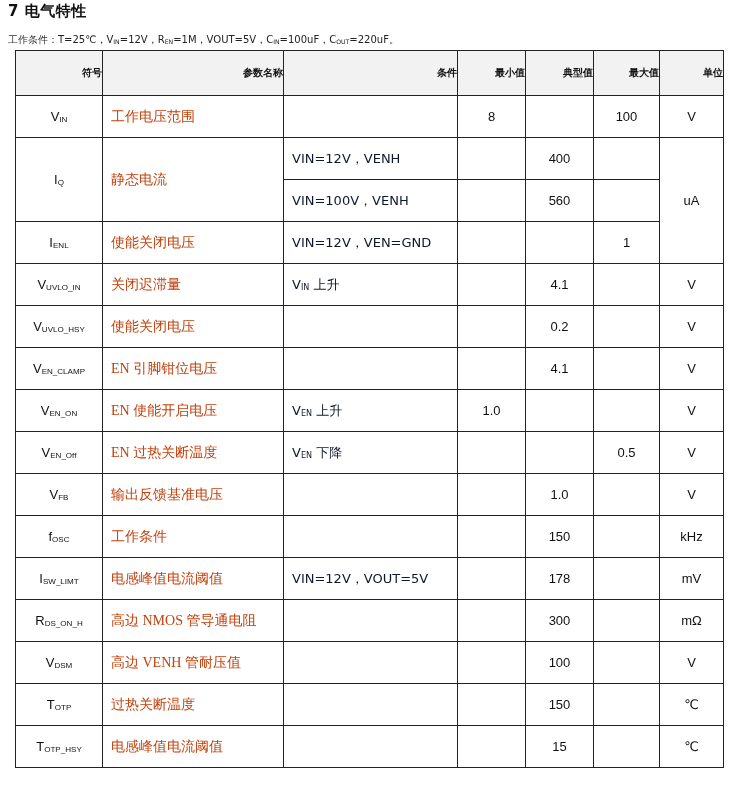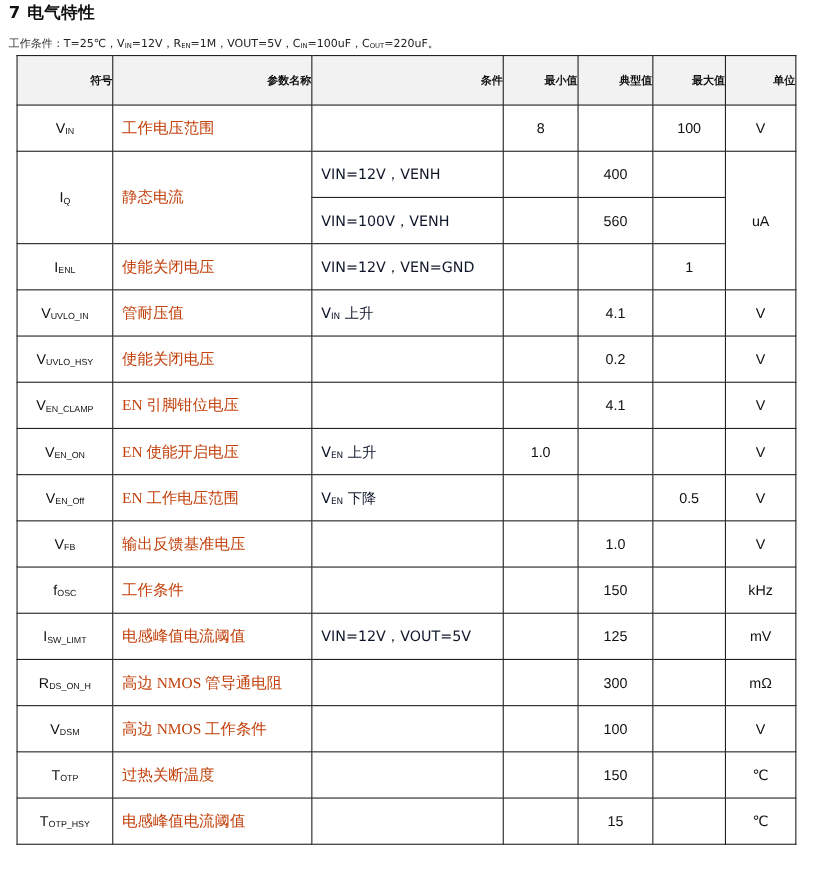--- a/index.html
+++ b/index.html
@@ -82,21 +82,21 @@
       <td class="sym"><span>I</span><sub>ENL</sub></td>
       <td class="name">使能关闭电压</td>
       <td class="cond-cell">VIN=12V，VEN=GND</td>
       <td class="num"></td>
       <td class="num"></td>
       <td class="num">1</td>
     </tr>
 
     <tr>
       <td class="sym"><span>V</span><sub>UVLO_IN</sub></td>
-      <td class="name">管耐压值</td>
+      <td class="name">关闭迟滞量</td>
       <td class="cond-cell"><span>V</span><sub>IN</sub><span> 上升</span></td>
       <td class="num"></td>
       <td class="num">4.1</td>
       <td class="num"></td>
       <td class="num">V</td>
     </tr>
 
     <tr>
       <td class="sym"><span>V</span><sub>UVLO_HSY</sub></td>
       <td class="name">使能关闭电压</td>
@@ -122,21 +122,21 @@
       <td class="name">EN 使能开启电压</td>
       <td class="cond-cell"><span>V</span><sub>EN</sub><span> 上升</span></td>
       <td class="num">1.0</td>
       <td class="num"></td>
       <td class="num"></td>
       <td class="num">V</td>
     </tr>
 
     <tr>
       <td class="sym"><span>V</span><sub>EN_Off</sub></td>
-      <td class="name">EN 工作电压范围</td>
+      <td class="name">EN 过热关断温度</td>
       <td class="cond-cell"><span>V</span><sub>EN</sub><span> 下降</span></td>
       <td class="num"></td>
       <td class="num"></td>
       <td class="num">0.5</td>
       <td class="num">V</td>
     </tr>
 
     <tr>
       <td class="sym"><span>V</span><sub>FB</sub></td>
       <td class="name">输出反馈基准电压</td>
@@ -155,38 +155,38 @@
       <td class="num">150</td>
       <td class="num"></td>
       <td class="num">kHz</td>
     </tr>
 
     <tr>
       <td class="sym"><span>I</span><sub>SW_LIMT</sub></td>
       <td class="name">电感峰值电流阈值</td>
       <td class="cond-cell">VIN=12V，VOUT=5V</td>
       <td class="num"></td>
-      <td class="num">125</td>
+      <td class="num">178</td>
       <td class="num"></td>
       <td class="num">mV</td>
     </tr>
 
     <tr>
       <td class="sym"><span>R</span><sub>DS_ON_H</sub></td>
       <td class="name">高边 NMOS 管导通电阻</td>
       <td class="cond-cell"></td>
       <td class="num"></td>
       <td class="num">300</td>
       <td class="num"></td>
       <td class="num">mΩ</td>
     </tr>
 
     <tr>
       <td class="sym"><span>V</span><sub>DSM</sub></td>
-      <td class="name">高边 NMOS 工作条件</td>
+      <td class="name">高边 VENH 管耐压值</td>
       <td class="cond-cell"></td>
       <td class="num"></td>
       <td class="num">100</td>
       <td class="num"></td>
       <td class="num">V</td>
     </tr>
 
     <tr>
       <td class="sym"><span>T</span><sub>OTP</sub></td>
       <td class="name">过热关断温度</td>

